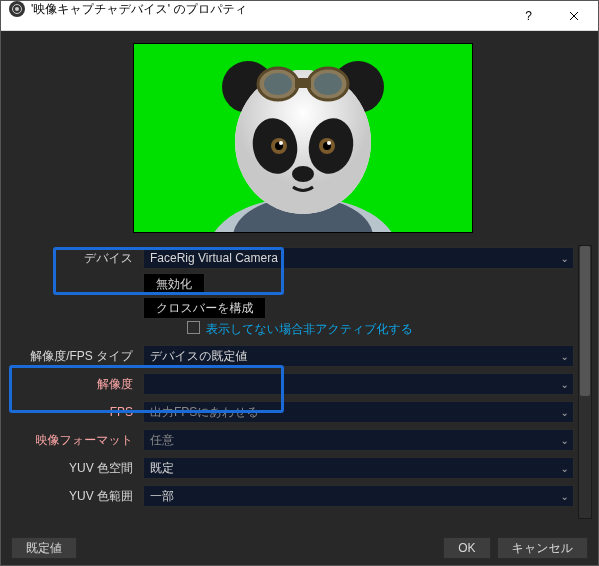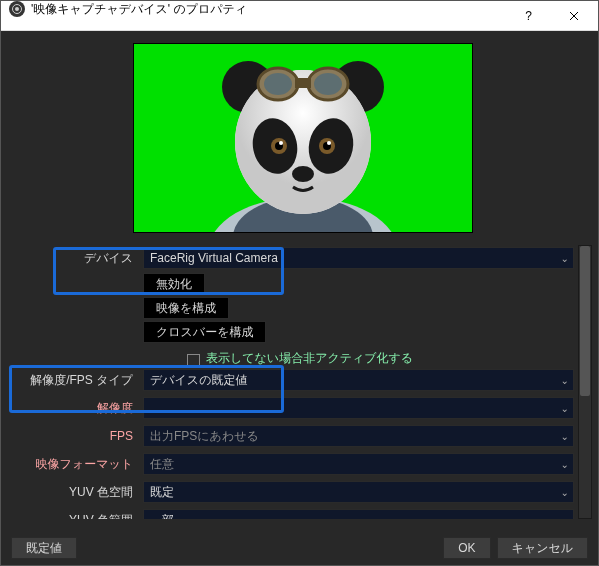--- a/index.html
+++ b/index.html
@@ -20,21 +20,21 @@
   .row { display: flex; align-items: center; height: 26px; margin-bottom: 2px; }
   .label { width: 130px; text-align: right; padding-right: 10px; font-size: 12px; color: #d8d8d8; }
   .label.red { color: #fca5a5; }
   .control { flex: 1; }
   .dropdown { height: 22px; background: #0f172a; border: 1px solid #2a2a2a; color: #d8d8d8; font-size: 12px; display: flex; align-items: center; padding: 0 6px; position: relative; }
   .dropdown .chev { position: absolute; right: 4px; top: 50%; transform: translateY(-50%); color:#aaa; font-size:10px;}
   .dropdown.dim { color: #888; }
   .btnrow { display:flex; }
   .btnrow .label { width:130px; }
   .smallbtn { height: 22px; background: #000000; border: 1px solid #2a2a2a; color: #d8d8d8; font-size: 12px; padding: 0 12px; display:inline-flex; align-items:center; margin-bottom:2px;}
-  .check { display:flex; align-items:flex-end; color:#86efac; font-size:12px; height:22px;padding-left:44px;}
+  .check { display:flex; align-items:flex-start; color:#0ea5e9; font-size:12px; height:22px;padding-left:44px;}
   .check .box { width:13px;height:13px;border:1px solid #888;margin-right:6px;background:#2a2a2a;}
   .footer { height: 34px; background: #282828; display:flex; align-items:center; padding: 0 10px; gap:6px;}
   .footbtn { height:22px; padding:0 14px; background:#3d3d3d; border:1px solid #2a2a2a; color:#d8d8d8; font-size:12px; display:flex;align-items:center;}
   .footer .fspacer { flex:1; }
   .hl { position:absolute; border:3px solid #1a6ad8; border-radius:3px; pointer-events:none; z-index:5;}
   .hl1 { left:52px; top:216px; width:231px; height:48px; }
   .hl2 { left:8px; top:334px; width:275px; height:48px; }
   
   .panda { position:absolute; left:50%; bottom:-10px; transform:translateX(-50%); width:220px;}
 </style>
@@ -105,21 +105,20 @@
             <span class="chev">⌄</span>
           </div>
         </div>
 
         <div class="btnrow">
             <div class="label"></div>
           <div class="smallbtn">無効化</div>
         </div>
         <div class="btnrow">
             <div class="label"></div>
-          <div class="smallbtn">映像を構成</div>
         </div>
         <div class="btnrow">
             <div class="label"></div>
           <div class="smallbtn">クロスバーを構成</div>
         </div>
 
         <div class="btnrow">
             <div class="label"></div>
           <div class="check">
             <span class="box"></span>

